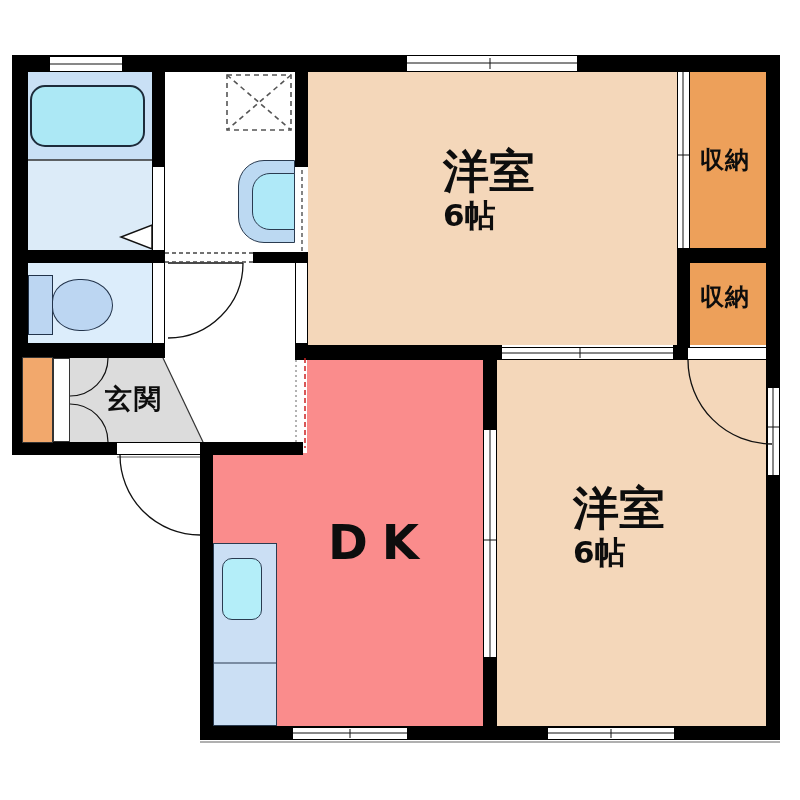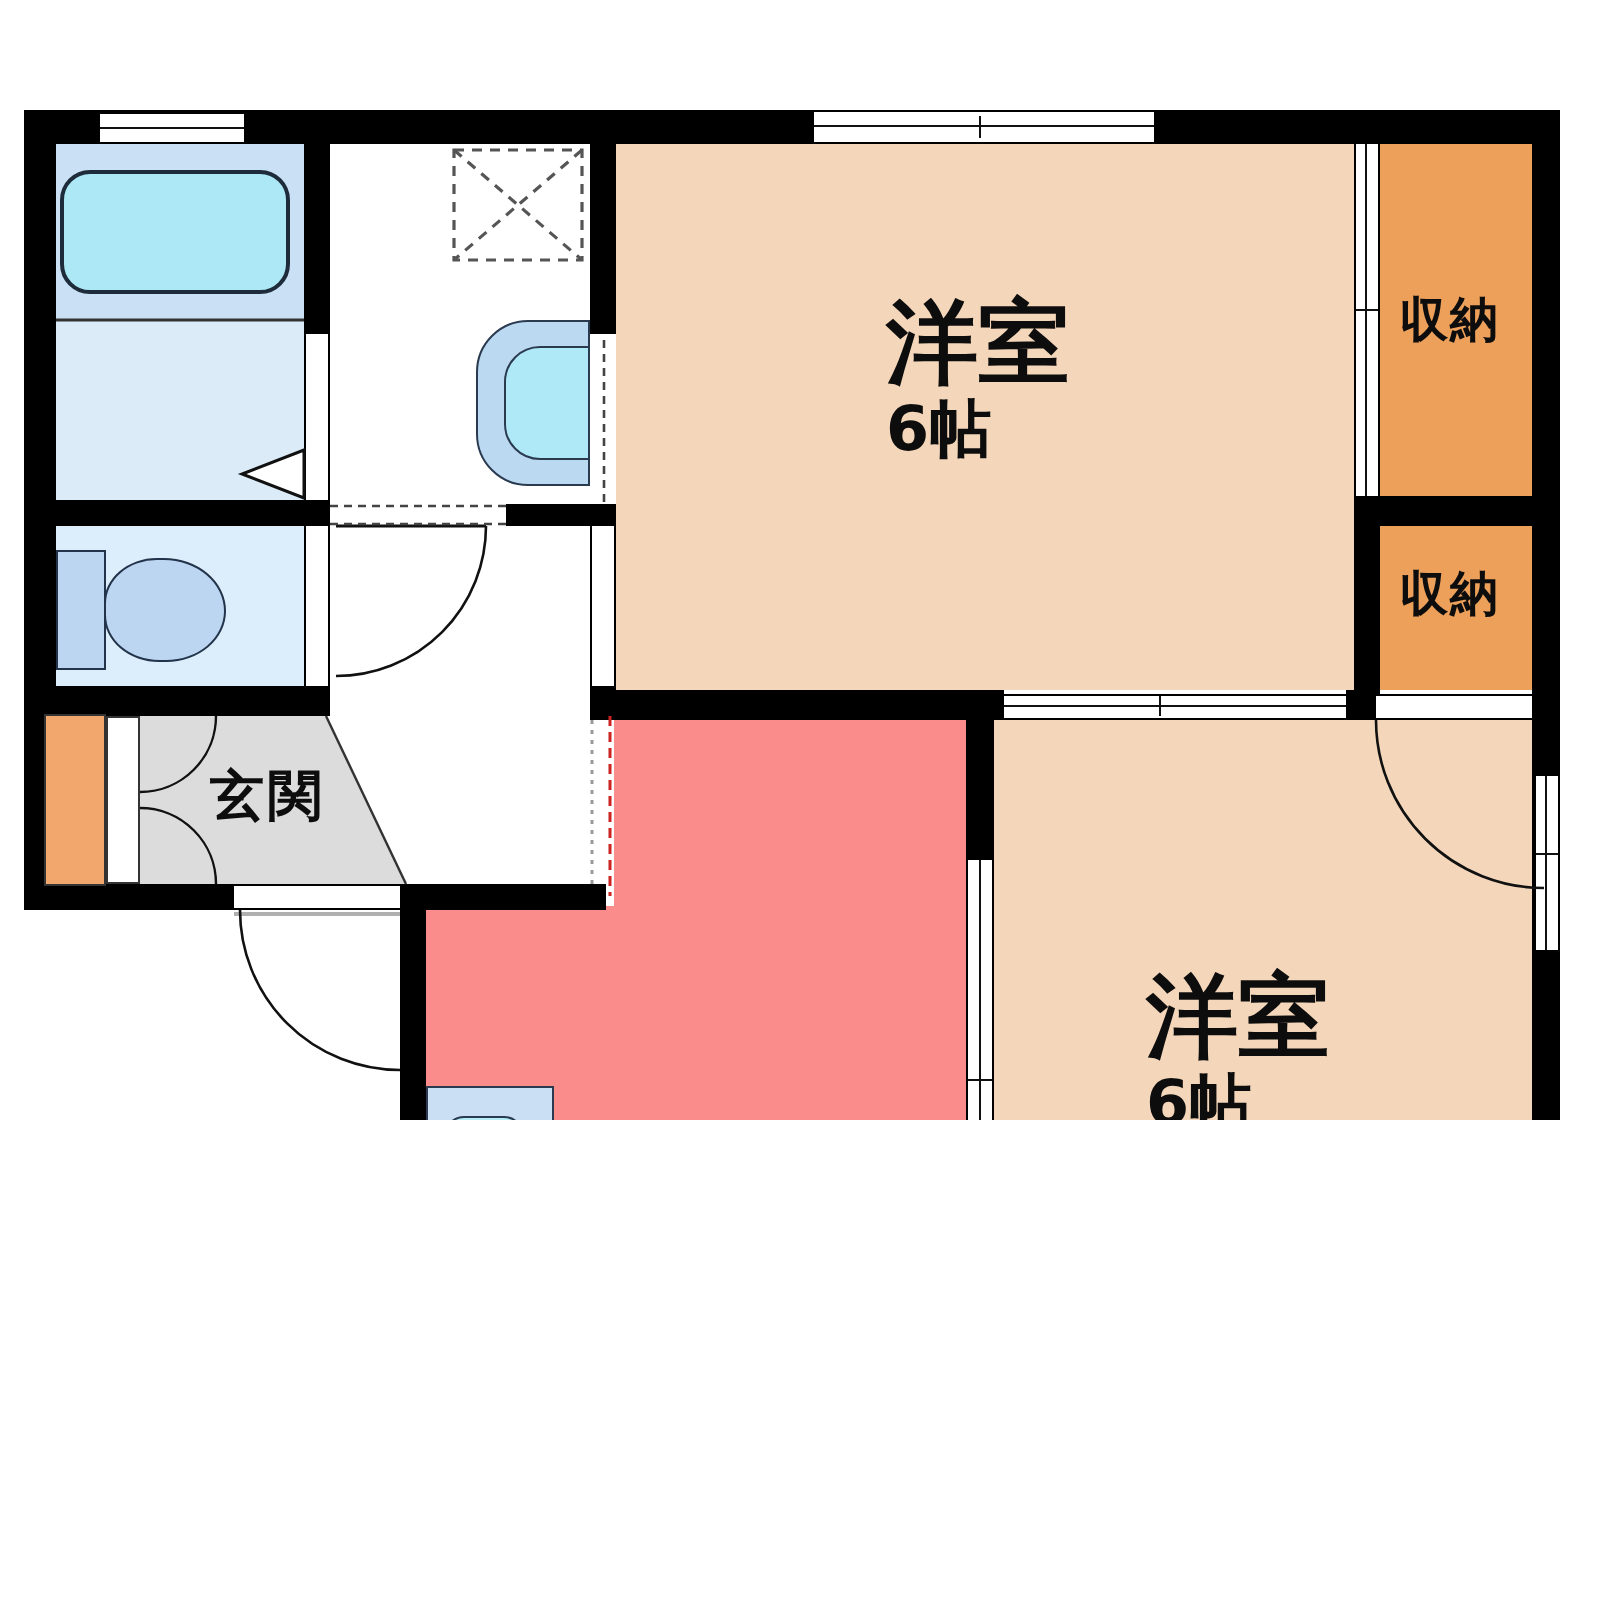--- a/index.html
+++ b/index.html
@@ -1,16 +1,16 @@
 <!DOCTYPE html>
 <html><head>
 <meta charset="utf-8">
 <style>
   html,body{margin:0;padding:0;background:#ffffff;}
-  #canvas{position:relative;width:800px;height:560px;background:#ffffff;overflow:hidden;
+  #canvas{position:relative;width:800px;height:800px;background:#ffffff;overflow:hidden;
           font-family:"DejaVu Sans", sans-serif;}
   .room{position:absolute;z-index:5;}
   .wall{position:absolute;background:#000000;z-index:10;}
   .band{position:absolute;background:#ffffff;z-index:20;box-sizing:border-box;}
   .band.h{border-top:1px solid #000;border-bottom:1px solid #000;}
   .band.v{border-left:1px solid #000;border-right:1px solid #000;}
   .fixture{position:absolute;z-index:25;box-sizing:border-box;}
   .sill{position:absolute;background:#b0b0b0;z-index:8;}
   #overlay{position:absolute;left:0;top:0;z-index:40;pointer-events:none;}
   .label{position:absolute;z-index:50;color:#0d0d0d;font-weight:bold;line-height:1.15;
@@ -149,17 +149,18 @@
   </svg>
 
   <div class="label" style="left:443px;top:145px;">
     <div class="lbl-room">洋室</div>
     <div class="lbl-size">6帖</div>
   </div>
   <div class="label" style="left:573px;top:482px;">
     <div class="lbl-room">洋室</div>
     <div class="lbl-size">6帖</div>
   </div>
+  <div class="label lbl-dk" style="left:328px;top:515px;">DK</div>
   <div class="label lbl-genkan" style="left:105px;top:383px;">玄関</div>
   <div class="label lbl-closet" style="left:700px;top:147px;">収納</div>
   <div class="label lbl-closet" style="left:700px;top:284px;">収納</div>
 
 </div>
 
 </body></html>

